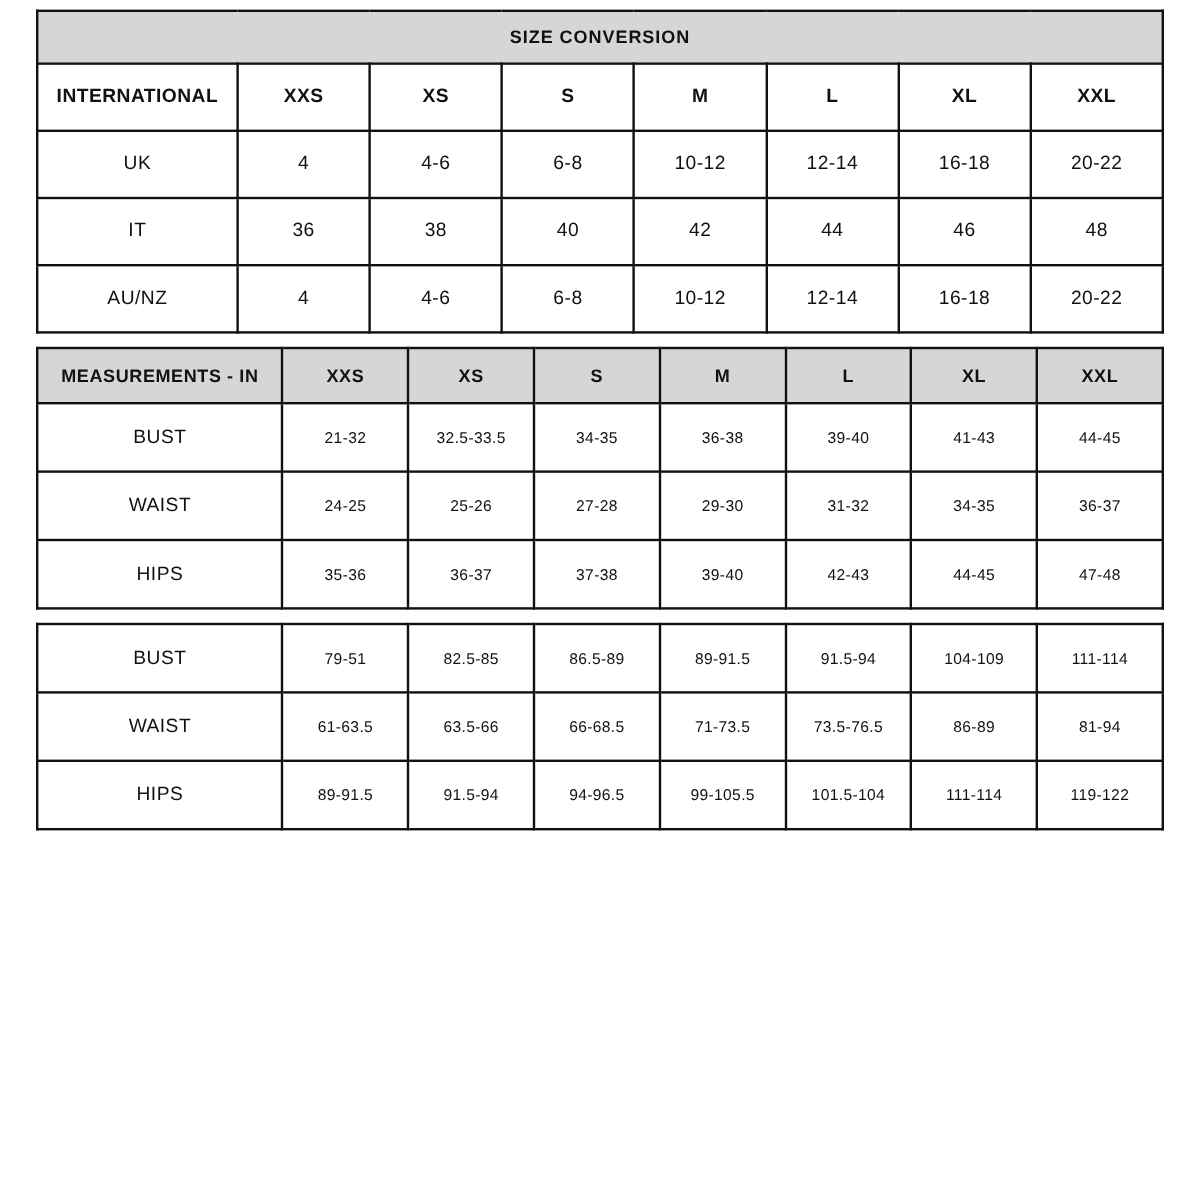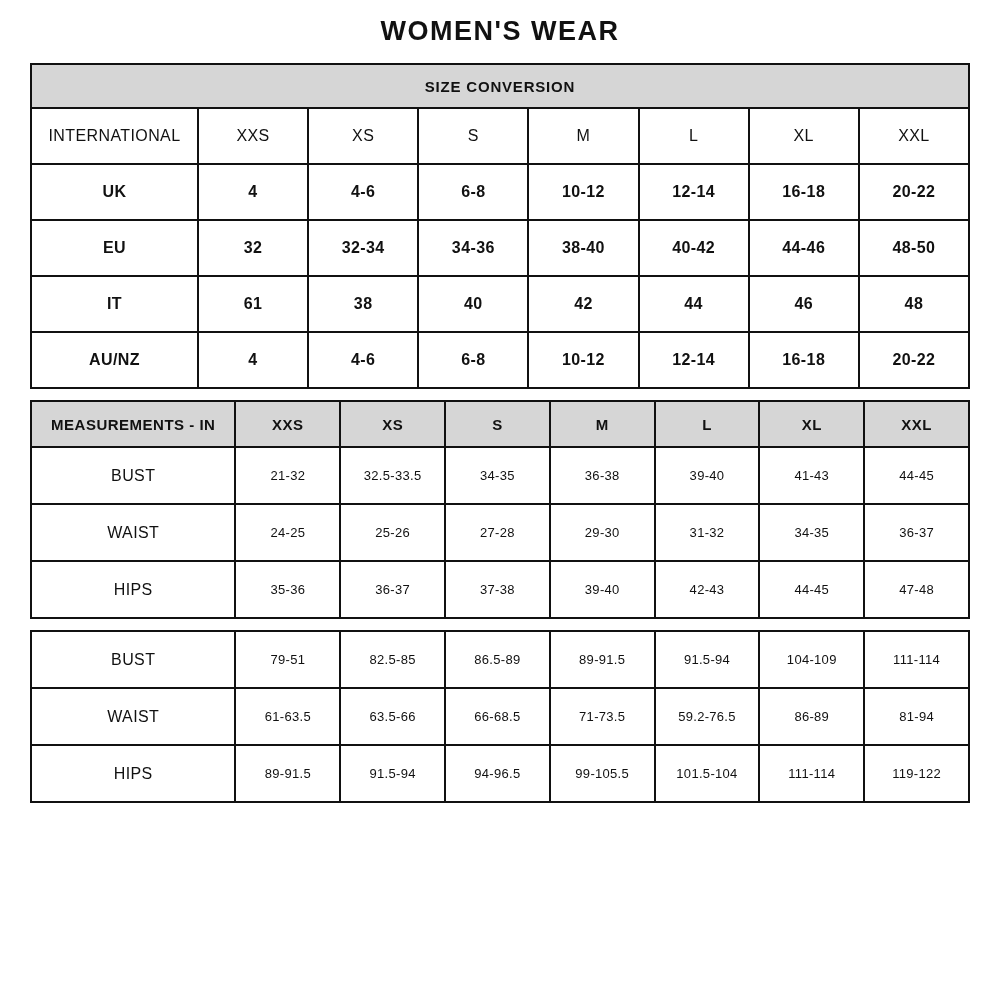--- a/index.html
+++ b/index.html
@@ -41,41 +41,40 @@
   #in-table col.c0, #cm-table col.c0 { width: 21.8%; }
 
   
   #size-table .title-row td {
     background: #d6d6d6;
     font-weight: 700;
     font-size: 15px;
     letter-spacing: 0.8px;
     height: 44px;
   }
-  #size-table td { font-size: 16px; height: 56px; letter-spacing: 0.4px; font-weight: bold; }
-  #size-table .header-row td { font-weight: 400; }
+  #size-table td { font-size: 16px; height: 56px; letter-spacing: 0.4px; }
+  #size-table .header-row td { font-weight: 700; }
 
   
   #in-table .header-row td, #cm-table .header-row td {
     background: #d6d6d6;
     font-weight: 700;
     font-size: 15px;
     letter-spacing: 0.5px;
     height: 46px;
   }
   #in-table td, #cm-table td { height: 57px; }
   #in-table .rowlabel, #cm-table .rowlabel { font-size: 16px; letter-spacing: 0.4px; }
   #in-table .val, #cm-table .val { font-size: 13px; letter-spacing: 0.3px; }
 </style>
 </head>
 <body>
 
 <div class="wrap">
 
-  <h1 class="page-title">WOMEN'S WEAR</h1>
 
   <table id="size-table">
     <colgroup>
         <col class="c0">
         <col>
         <col>
         <col>
         <col>
         <col>
         <col>
@@ -101,32 +100,22 @@
           <td class="rowlabel">UK</td>
           <td class="val">4</td>
           <td class="val">4-6</td>
           <td class="val">6-8</td>
           <td class="val">10-12</td>
           <td class="val">12-14</td>
           <td class="val">16-18</td>
           <td class="val">20-22</td>
         </tr>
         <tr>
-          <td class="rowlabel">EU</td>
-          <td class="val">32</td>
-          <td class="val">32-34</td>
-          <td class="val">34-36</td>
-          <td class="val">38-40</td>
-          <td class="val">40-42</td>
-          <td class="val">44-46</td>
-          <td class="val">48-50</td>
-        </tr>
-        <tr>
           <td class="rowlabel">IT</td>
-          <td class="val">61</td>
+          <td class="val">36</td>
           <td class="val">38</td>
           <td class="val">40</td>
           <td class="val">42</td>
           <td class="val">44</td>
           <td class="val">46</td>
           <td class="val">48</td>
         </tr>
         <tr>
           <td class="rowlabel">AU/NZ</td>
           <td class="val">4</td>
@@ -216,21 +205,21 @@
           <td class="val">91.5-94</td>
           <td class="val">104-109</td>
           <td class="val">111-114</td>
         </tr>
         <tr>
           <td class="rowlabel">WAIST</td>
           <td class="val">61-63.5</td>
           <td class="val">63.5-66</td>
           <td class="val">66-68.5</td>
           <td class="val">71-73.5</td>
-          <td class="val">59.2-76.5</td>
+          <td class="val">73.5-76.5</td>
           <td class="val">86-89</td>
           <td class="val">81-94</td>
         </tr>
         <tr>
           <td class="rowlabel">HIPS</td>
           <td class="val">89-91.5</td>
           <td class="val">91.5-94</td>
           <td class="val">94-96.5</td>
           <td class="val">99-105.5</td>
           <td class="val">101.5-104</td>

